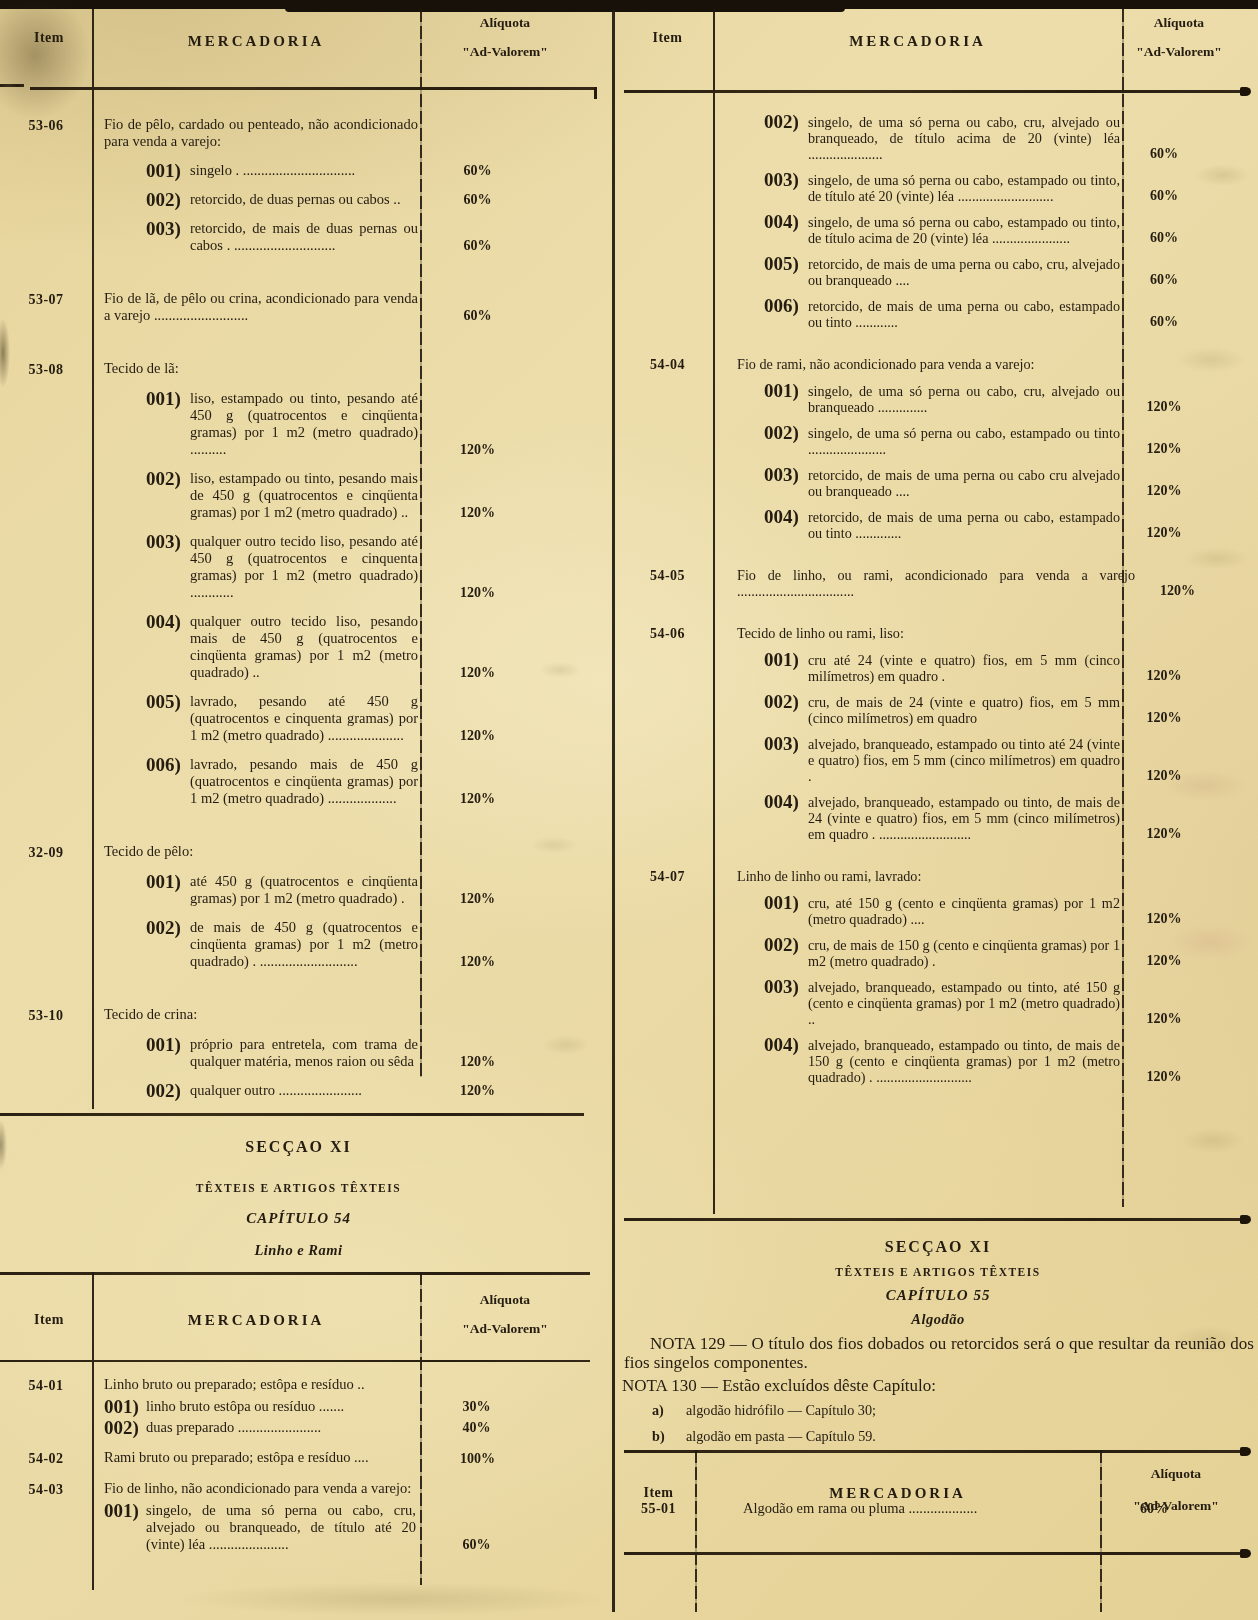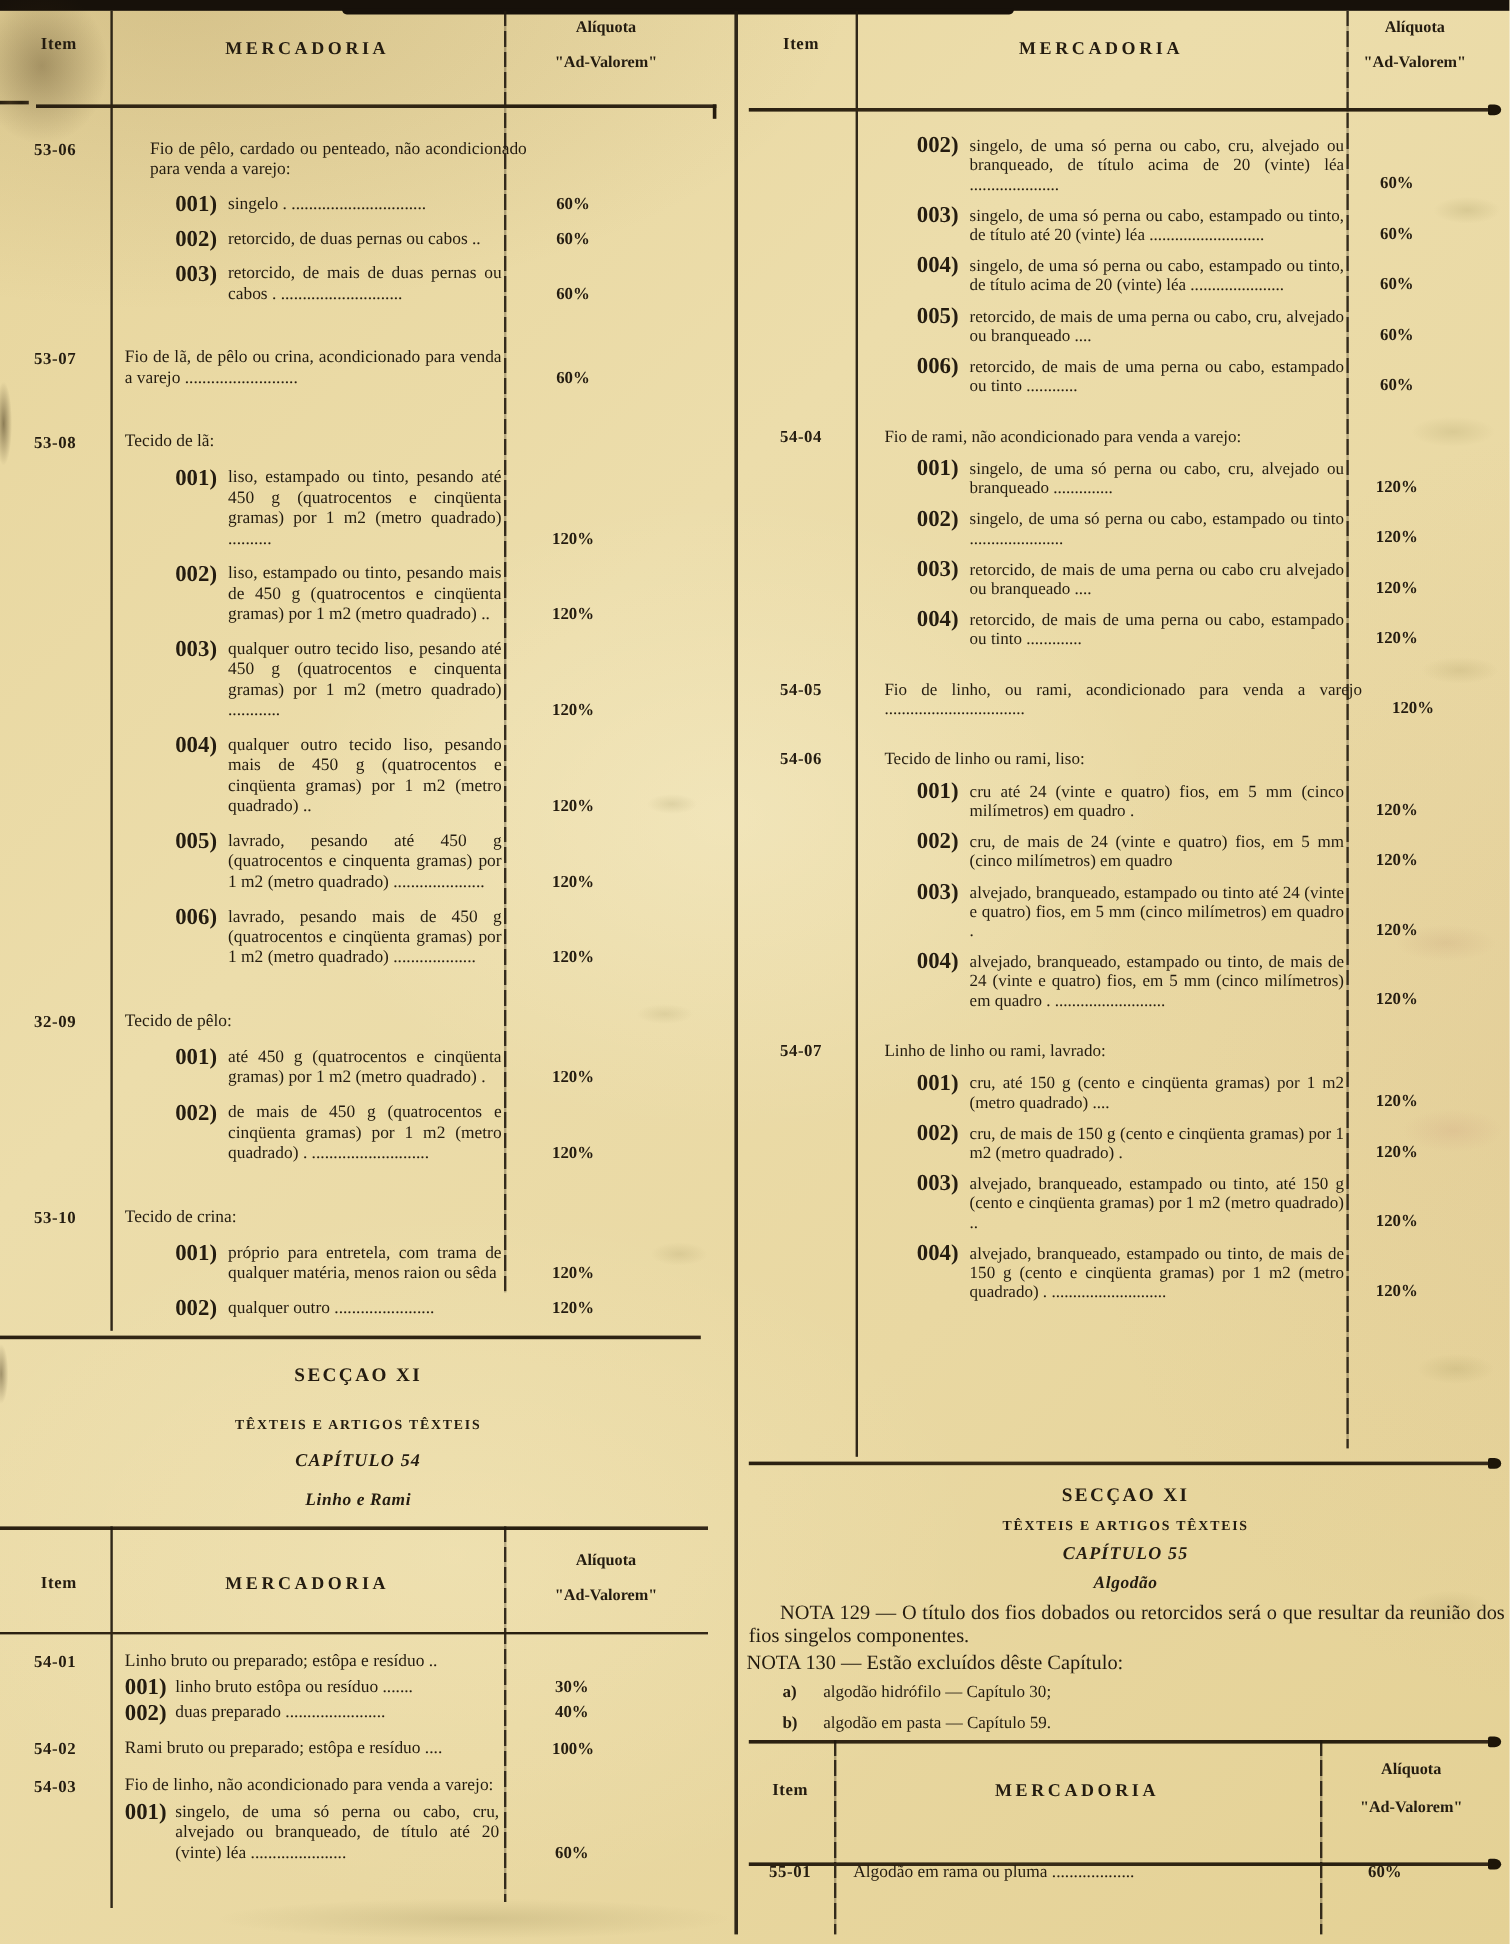--- a/index.html
+++ b/index.html
@@ -26,21 +26,21 @@
 
   .hcell{font-weight:bold; text-align:center;}
   .h-item{font-size:14px;letter-spacing:.5px;}
   .h-merc{font-size:15px;letter-spacing:3px;}
   .h-aliq{font-size:13.5px;}
 
   .tbody{position:absolute;}
   .trow{display:grid;}
   .srow{display:grid;}
   .lbody .trow{grid-template-columns:92px 326px 1fr;margin-top:36px;}
-  .lbody .trow:first-child{margin-top:14px;gap:21px;}
+  .lbody .trow:first-child{margin-top:14px;}
   .lbody .srow{grid-template-columns:146px 44px 228px 1fr;margin-top:12px;}
   .t2body .trow{grid-template-columns:92px 326px 1fr;margin-top:13px;}
   .t2body .trow:first-child{margin-top:0;}
   .t2body .srow{grid-template-columns:104px 42px 270px 1fr;margin-top:4px;}
   .rbody .trow{grid-template-columns:91px 410px 1fr;margin-top:26px;gap:12px;}
   .rbody .trow:first-child{margin-top:0;}
   .rbody .srow{grid-template-columns:142px 44px 312px 1fr;margin-top:10px;}
   .rbody{line-height:16px;font-size:14.2px;}
   .lbody,.t2body{line-height:17px;font-size:14.5px;}
 
@@ -417,19 +417,19 @@
   <div class="abs blob" style="left:1240px;top:1447px;"></div>
   <div class="abs vline dash" style="left:695px;top:1450px;height:162px;"></div>
   <div class="abs vline dash" style="left:1100px;top:1450px;height:162px;"></div>
   <div class="abs hcell h-item" style="left:622px;top:1485px;width:73px;">Item</div>
   <div class="abs hcell h-merc" style="left:695px;top:1485px;width:405px;">MERCADORIA</div>
   <div class="abs hcell h-aliq" style="left:1100px;top:1466px;width:152px;">Alíquota</div>
   <div class="abs hcell h-aliq" style="left:1100px;top:1498px;width:152px;">"Ad-Valorem"</div>
   <div class="abs hline" style="left:624px;top:1552px;width:622px;"></div>
   <div class="abs blob" style="left:1240px;top:1549px;"></div>
 
-  <div class="abs" style="left:622px;top:1552px;width:632px;display:grid;grid-template-columns:73px 405px 1fr;font-size:14.5px;font-family:Liberation Serif, serif;">
+  <div class="abs" style="left:622px;top:1500px;width:632px;display:grid;grid-template-columns:73px 405px 1fr;font-size:14.5px;font-family:Liberation Serif, serif;">
     <div class="itemno">55-01</div>
-    <div class="head" style="padding-left:16px;">Algodão em rama ou pluma ...................</div>
+    <div class="head" style="padding-left:48px;">Algodão em rama ou pluma ...................</div>
     <div class="rate" style="padding-right:46px;">60%</div>
   </div>
 
 </div>
 
 </body></html>

